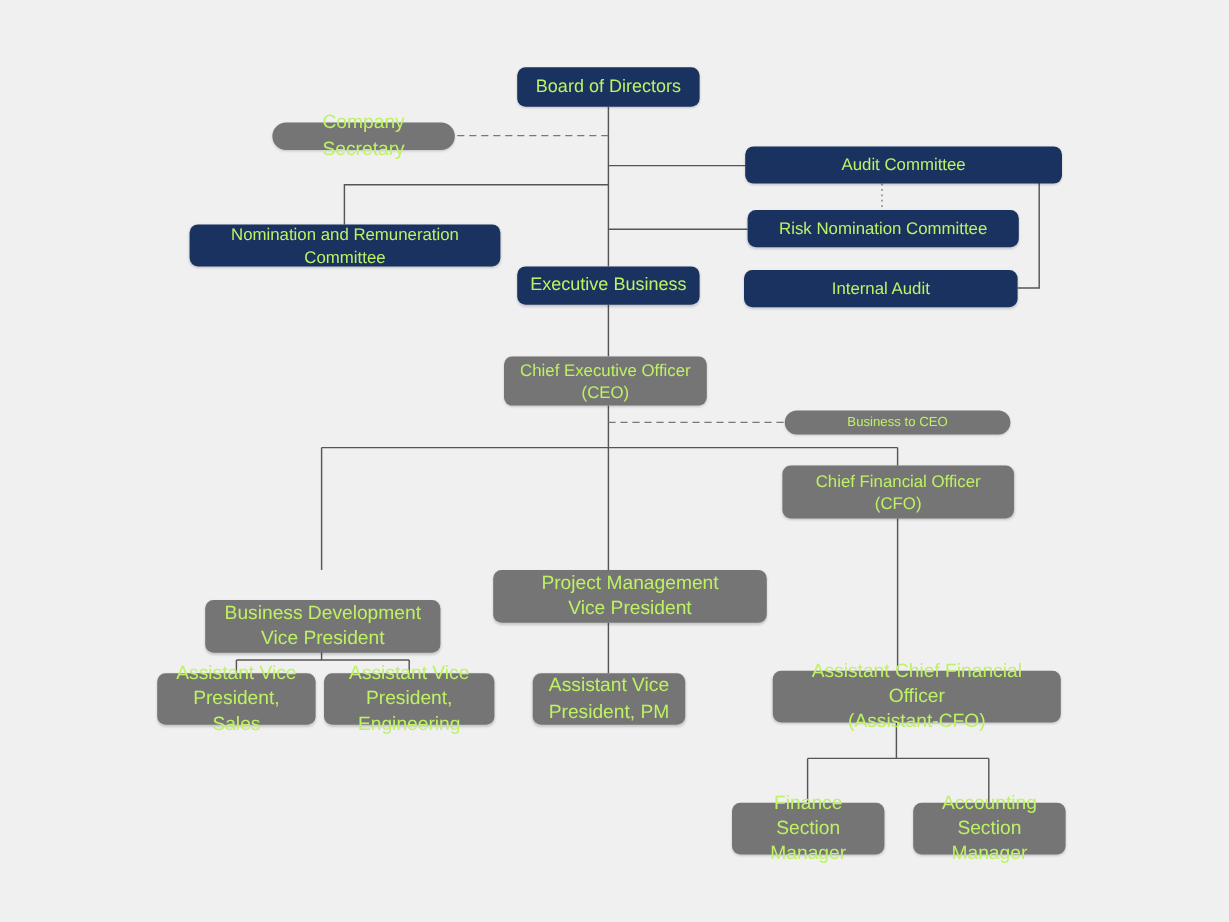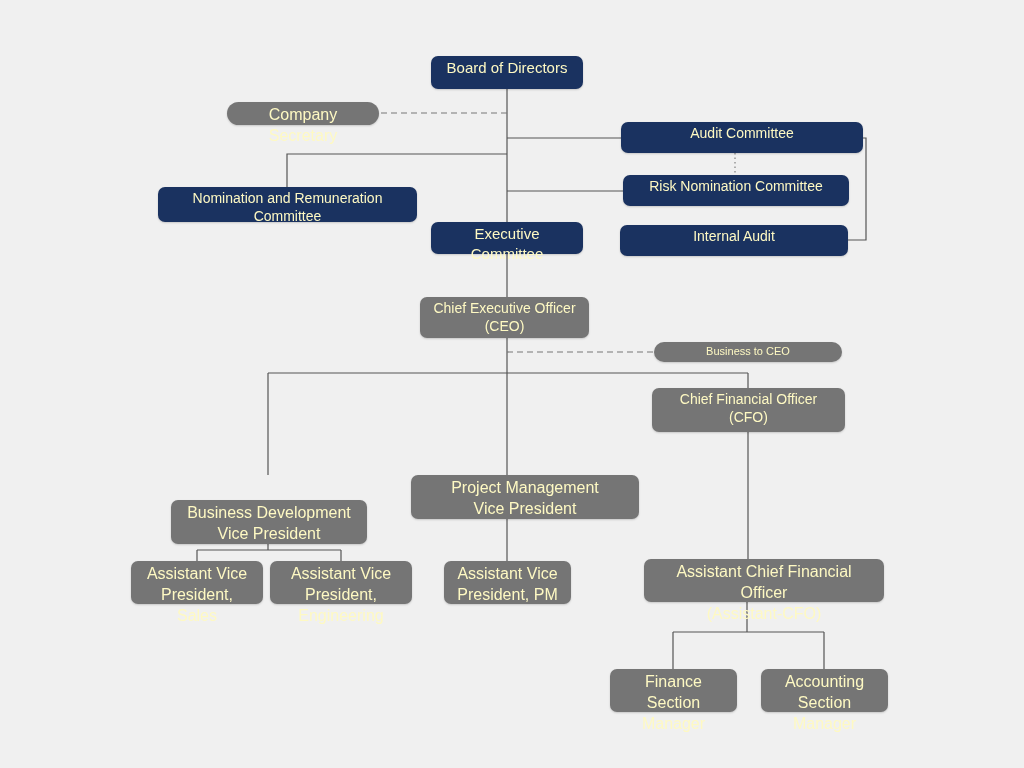--- a/index.html
+++ b/index.html
@@ -19,23 +19,24 @@
   #connector-layer {
     position: absolute;
     left: 0; top: 0;
     width: 1024px;
     height: 768px;
     pointer-events: none;
   }
   .node {
     position: absolute;
     display: flex;
+    align-items: center;
     justify-content: center;
     text-align: center;
-    color: #fef9c3;
+    color: #bef264;
     border-radius: 7px;
     line-height: 1.32;
     box-shadow: 0 1px 2px rgba(0,0,0,0.17);
     white-space: pre-line;
     padding: 2px 8px;
   }
   .node.navy { background: #1a3260; }
   .node.gray { background: #757575; }
   .node.pill { border-radius: 999px; }
   .fs15 { font-size: 15px; }
@@ -93,35 +94,35 @@
   </svg>
 
   <div class="node navy fs15" style="left:431px; top:56px; width:152px; height:33px;">
     <span>Board of Directors</span>
   </div>
 
   <div class="node gray pill fs13" style="left:227px; top:102px; width:152px; height:23px;">
     <span>Company Secretary</span>
   </div>
 
-  <div class="node navy fs14" style="left:621px; top:122px; width:242px; height:31px;">
+  <div class="node navy fs14" style="left:621px; top:122px; width:264px; height:31px;">
     <span>Audit Committee</span>
   </div>
 
   <div class="node navy fs14" style="left:158px; top:187px; width:259px; height:35px;">
     <span>Nomination and Remuneration
 Committee</span>
   </div>
 
   <div class="node navy fs14" style="left:623px; top:175px; width:226px; height:31px;">
     <span>Risk Nomination Committee</span>
   </div>
 
   <div class="node navy fs15" style="left:431px; top:222px; width:152px; height:32px;">
-    <span>Executive Committee</span>
+    <span>Executive Business</span>
   </div>
 
   <div class="node navy fs14" style="left:620px; top:225px; width:228px; height:31px;">
     <span>Internal Audit</span>
   </div>
 
   <div class="node gray fs14" style="left:420px; top:297px; width:169px; height:41px;">
     <span>Chief Executive Officer
 (CEO)</span>
   </div>

